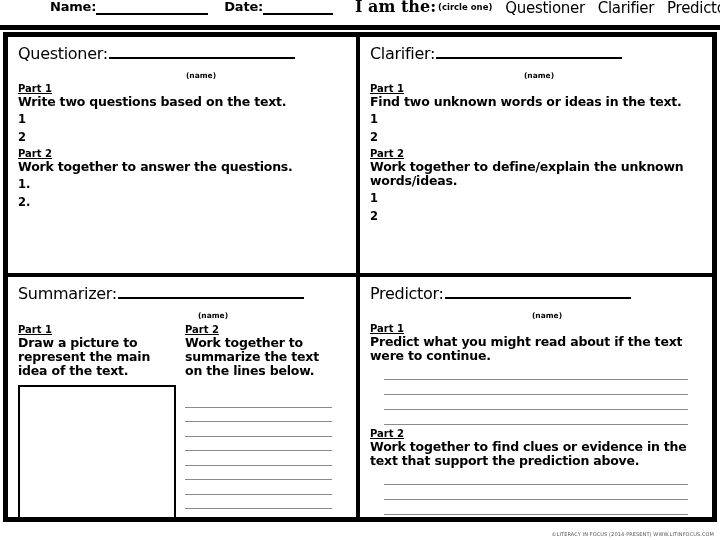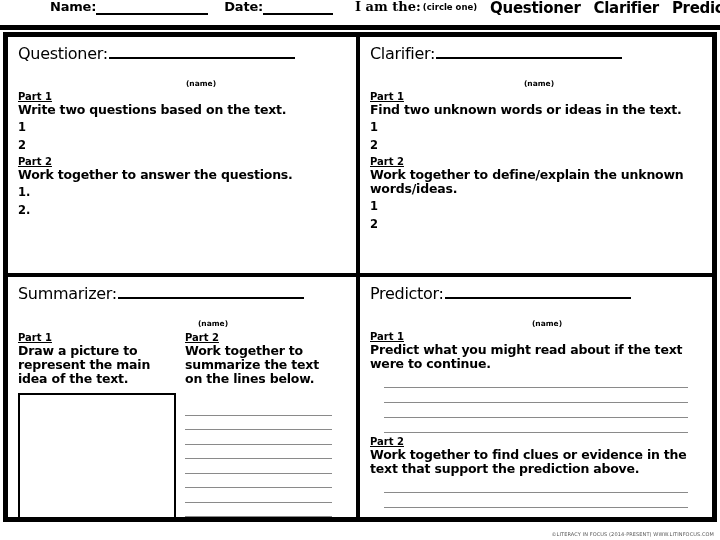--- a/index.html
+++ b/index.html
@@ -47,34 +47,34 @@
     display: inline-block;
     border-bottom: 2.5px solid #000;
     height: 13px;
     vertical-align: bottom;
   }
   .blank-name  { width: 112px; }
   .blank-date  { width: 70px; }
   .gap-sm  { display:inline-block; width: 16px; }
   .gap-md  { display:inline-block; width: 22px; }
   .hdr-iam {
-    font-size: 13px;
+    font-size: 16px;
     font-weight: bold;
     font-family: "DejaVu Serif", serif;
     line-height: 14px;
   }
   .hdr-circle {
     font-size: 8.5px;
     font-weight: bold;
     line-height: 14px;
     padding-left: 2px;
   }
   .hdr-role {
     font-size: 15px;
-    font-weight: bold;
+    font-weight: normal;
     letter-spacing: -0.3px;
     line-height: 16px;
     padding-left: 13px;
   }
 
   
   .top-rule {
     position: absolute;
     left: 0;
     top: 25px;
@@ -124,21 +124,21 @@
     border-bottom: 2.5px solid #000;
     height: 14px;
     margin-left: 1px;
   }
   .name-hint {
     font-size: 7.5px;
     font-weight: bold;
     text-align: center;
     width: 186px;
     margin-left: 90px;
-    margin-top: 16px;
+    margin-top: 8px;
     line-height: 9px;
   }
   .name-hint.hint-sum { margin-left: 102px; }
   .name-hint.hint-cla { margin-left: 76px; }
   .name-hint.hint-pre { margin-left: 84px; }
 
   
   .part-label {
     font-size: 10px;
     font-weight: bold;

